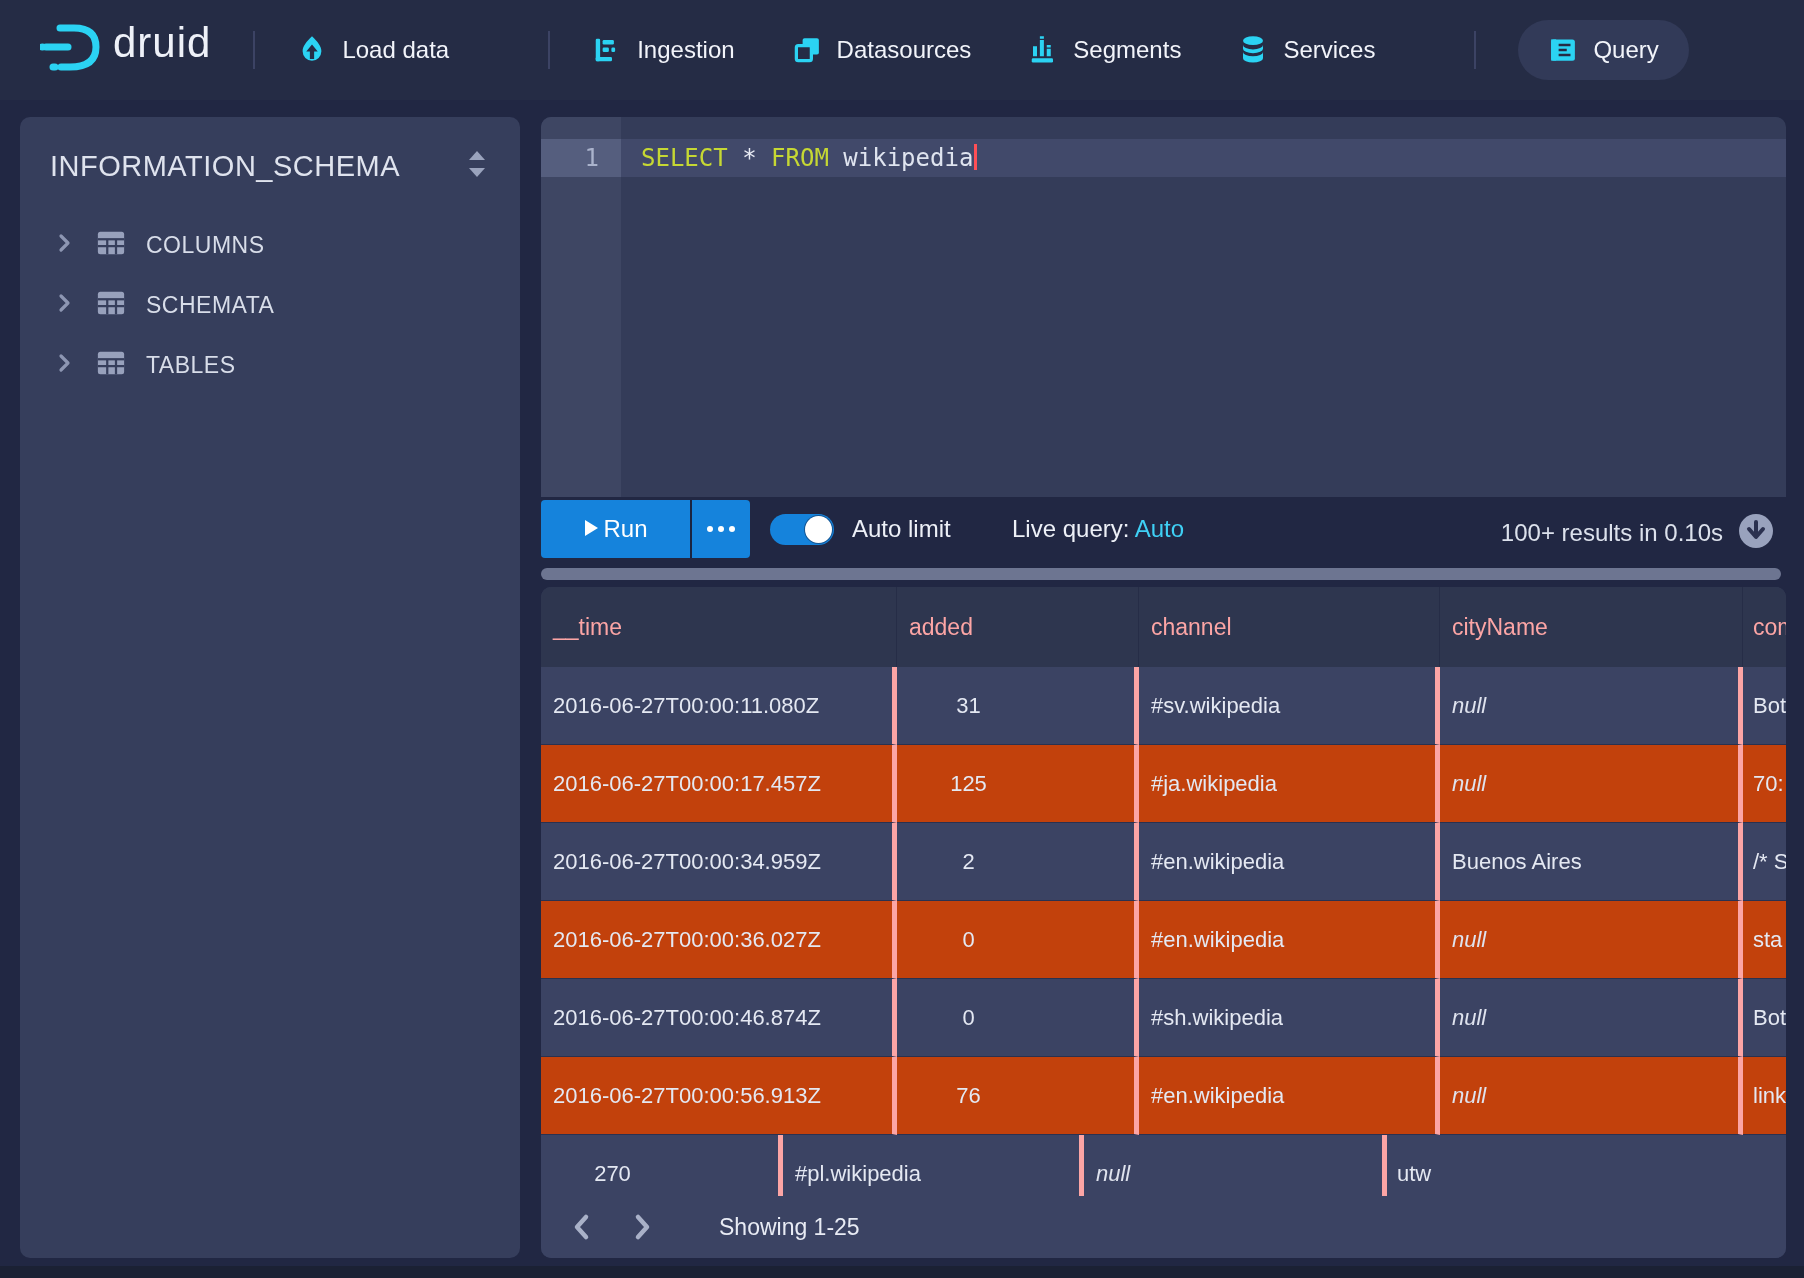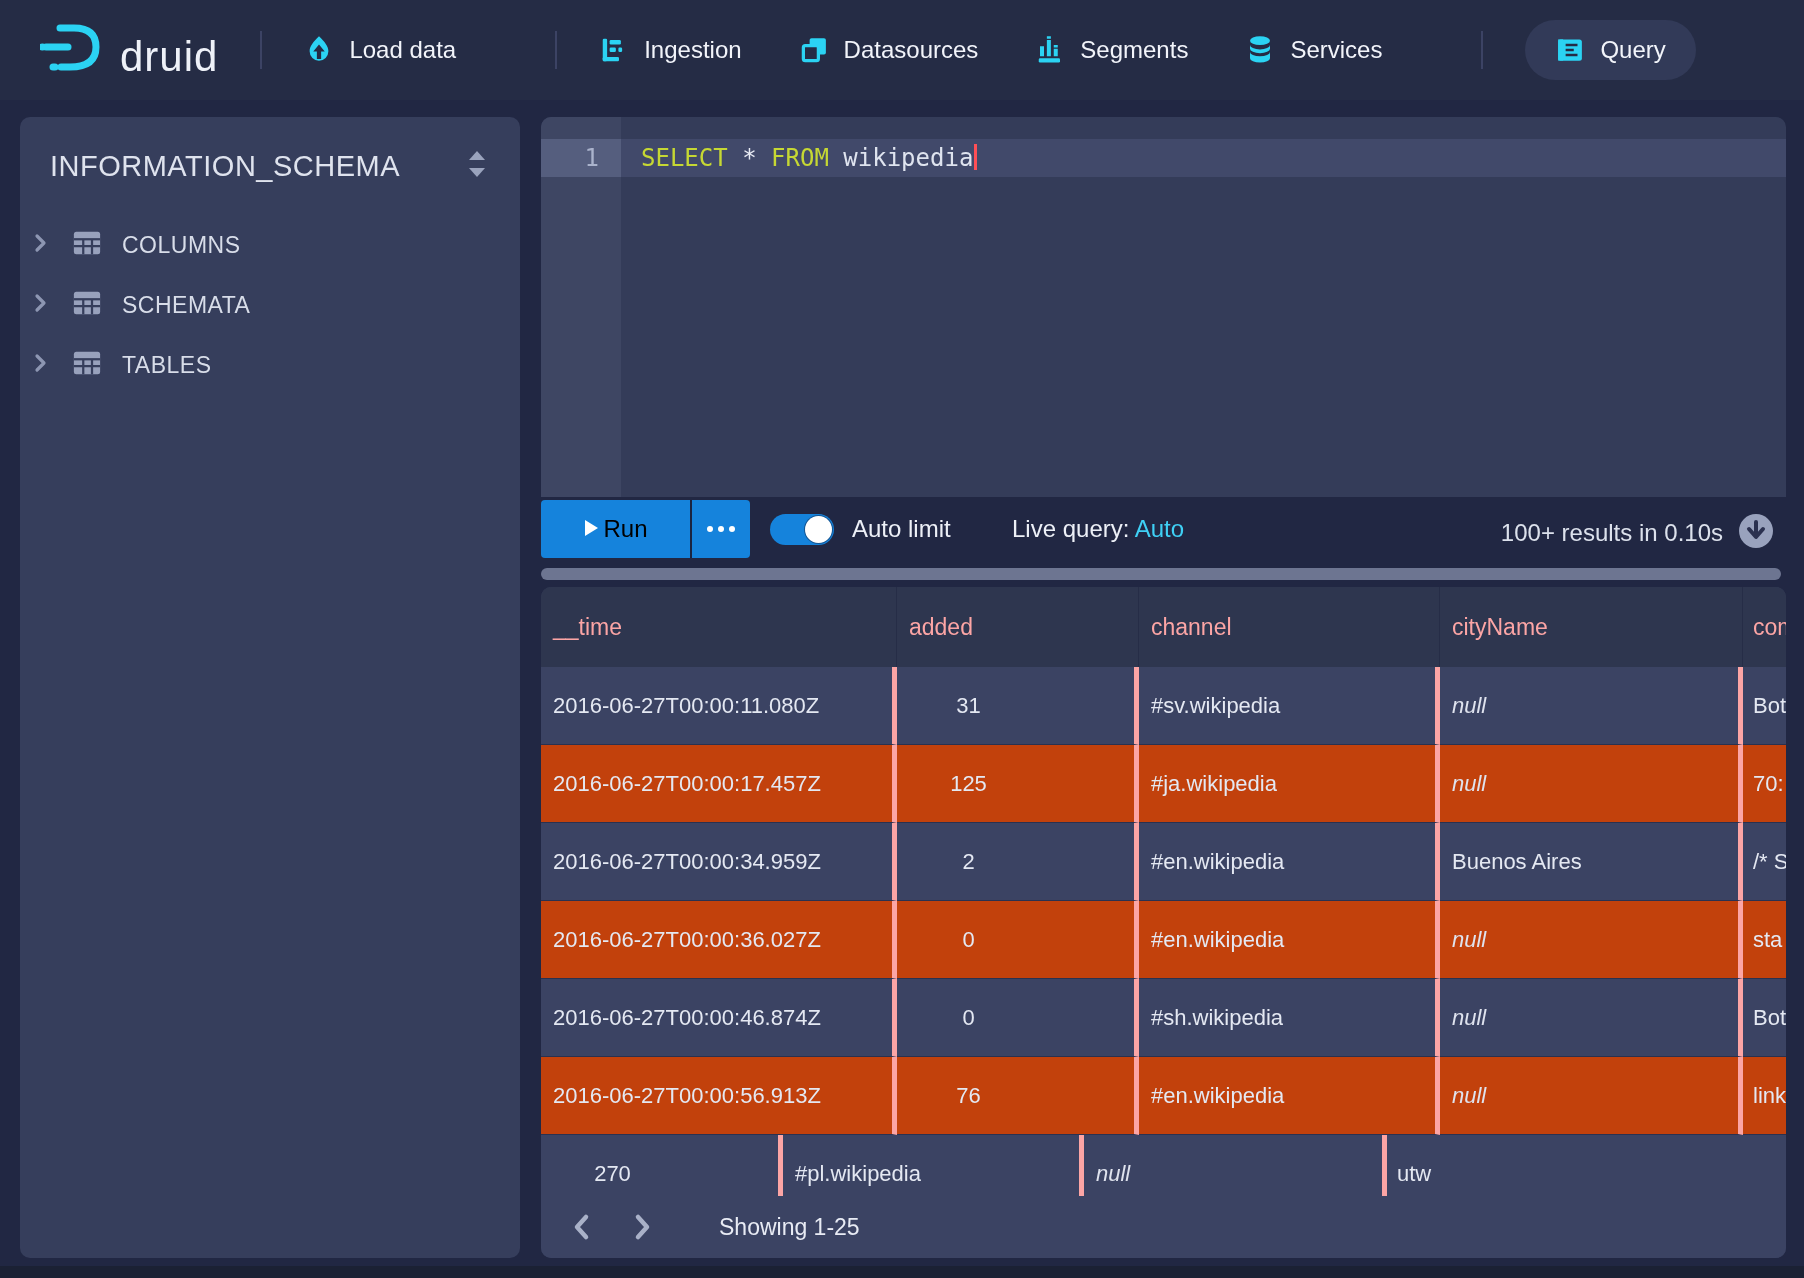--- a/index.html
+++ b/index.html
@@ -9,21 +9,21 @@
     font-family:"Liberation Sans","DejaVu Sans",sans-serif;
     color:#e9ecf4;
     position:relative;
   }
   
   .navbar {
     position:absolute; left:0; top:0; width:1804px; height:100px;
     background:#252c45; display:flex; align-items:center;
     padding-left:40px;
   }
-  .logo { display:flex; align-items:flex-end; gap:16px; cursor:pointer; }
+  .logo { display:flex; align-items:flex-start; gap:9px; cursor:pointer; }
   .logo-text { font-size:42px; color:#eef1f8; letter-spacing:1px; font-weight:400; }
   .nav-divider { width:2px; height:38px; background:#3c4364; margin:0 42px; }
   .nav-item {
     display:flex; align-items:center; gap:15px; cursor:pointer;
     font-size:24px; color:#f2f4fa; margin-right:57px; white-space:nowrap;
   }
   .nav-item.pill {
     background:#323a58; border-radius:32px; padding:15px 30px; margin-right:0;
   }
   .nav-icon { width:30px; height:30px; flex:0 0 auto; }
@@ -32,21 +32,21 @@
     position:absolute; left:20px; top:117px; width:500px; height:1141px;
     background:#363e5c; border-radius:10px; padding:30px 0 0 0;
   }
   .sidebar-header {
     display:flex; align-items:center; justify-content:space-between;
     padding:0 30px 0 30px; margin-bottom:30px;
   }
   .sidebar-title { font-size:29px; color:#dfe3ee; letter-spacing:0.5px; }
   .tree-item {
     display:flex; align-items:center; height:60px; padding-left:8px;
-    cursor:pointer; gap:20px;
+    cursor:pointer; gap:20px;margin-left:24px;
   }
   .tree-label { font-size:23px; color:#d8dde9; letter-spacing:0.5px; }
   
   .editor {
     position:absolute; left:541px; top:117px; width:1245px; height:380px;
     background:#343c59; border-radius:10px 10px 0 0; overflow:hidden;
   }
   .gutter {
     position:absolute; left:0; top:0; width:80px; height:380px; background:#3e4663;
   }
@@ -74,21 +74,21 @@
   }
   
   .runbar { position:absolute; left:541px; top:500px; width:1245px; height:58px; }
   .run-group {
     position:absolute; left:0; top:0; height:58px; display:flex;
     border-radius:4px; overflow:hidden; cursor:pointer;
   }
   .run-main {
     width:149px; height:58px; background:#1583dc; display:flex;
     align-items:center; justify-content:center; gap:4px;
-    color:#000000; font-size:24px;
+    color:#ffffff; font-size:24px;
   }
   .run-sep { width:2px; height:58px; background:#1b2440; }
   .run-more {
     width:58px; height:58px; background:#1583dc; display:flex;
     align-items:center; justify-content:center; gap:5px;
   }
   .dot { width:6px; height:6px; border-radius:50%; background:#fff; }
   .switch {
     position:absolute; left:229px; top:14px; width:64px; height:31px;
     background:#1583dc; border-radius:17px; cursor:pointer;

